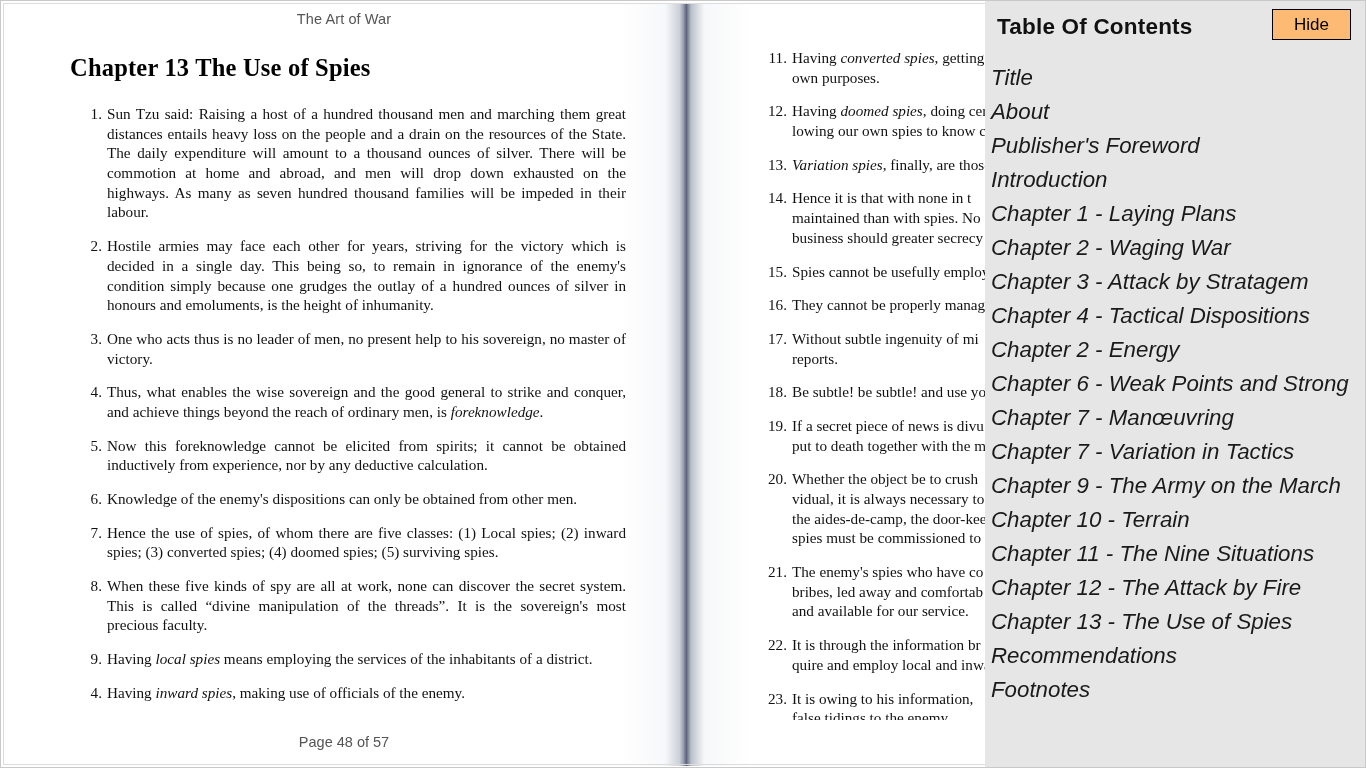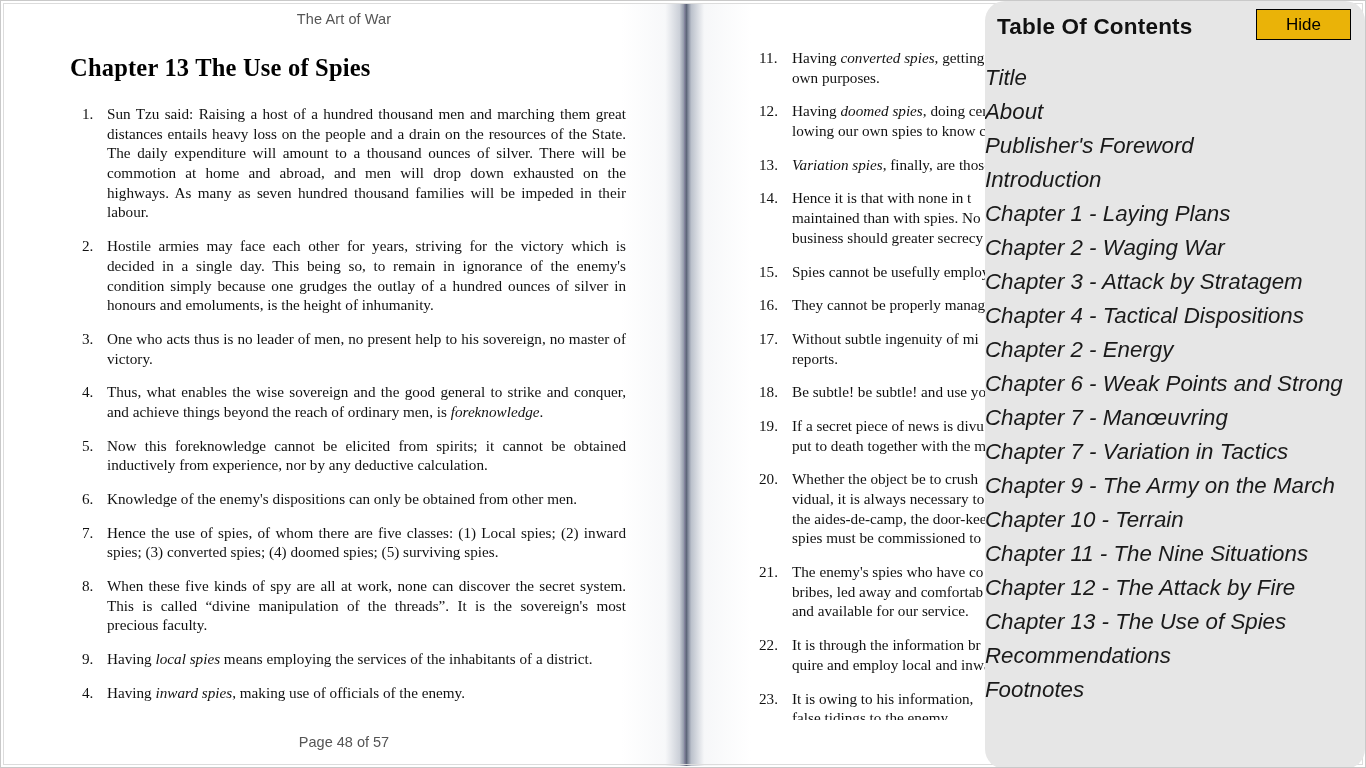--- a/index.html
+++ b/index.html
@@ -105,77 +105,77 @@
     padding-left: 41px;
     margin-bottom: 14px;
     font-size: 15.2px;
     line-height: 1.295;
     text-align: justify;
     text-justify: inter-word;
     hyphens: manual;
   }
   ol.verses li .num {
     position: absolute;
-    left: 16px; top: 0;
+    left: 4px; top: 0;
     width: 32px;
+    text-align: right;
     font-size: 15.2px;
   }
   ol.verses li .num::after { content: "."; }
   .page-right ol.verses li { padding-left: 49px; white-space: normal; }
   .page-right ol.verses li .num { width: 40px; }
   .page-right ol.verses li .vtext { display: block; }
   ol.verses li i { font-style: italic; }
 
   
   .toc-panel {
     position: absolute;
     right: 0; top: 0;
     width: 380px; height: 768px;
     background: #e6e6e6;
     z-index: 20;
-    border-radius: 20px;
   }
   .toc-head {
     position: relative;
     height: 56px;
   }
   .toc-title {
     position: absolute;
     left: 12px; top: 13px;
     font-size: 22.5px;
     font-weight: bold;
     color: #111;
     letter-spacing: .2px;
   }
   .hide-button {
     position: absolute;
     right: 14px; top: 8px;
-    width: 95px; height: 31px;
+    width: 79px; height: 31px;
     border: 1px solid #000;
-    background: #eab308;
+    background: #fdba74;
     font-family: "Liberation Sans", sans-serif;
     font-size: 17px;
     color: #000;
     line-height: 29px;
     text-align: center;
     cursor: pointer;
   }
   .toc-list {
     position: absolute;
     left: 0; right: 0;
     top: 60px; bottom: 0;
     list-style: none;
     overflow: hidden;
   }
   .toc-list li {
     font-style: italic;
     font-size: 22.3px;
     line-height: 34px;
     color: #1a1a1a;
-    padding-left: 0;
+    padding-left: 6px;
     white-space: nowrap;
     cursor: pointer;
   }
 </style>
 </head>
 <body>
 
 <div id="app">
 
   <div class="book">

